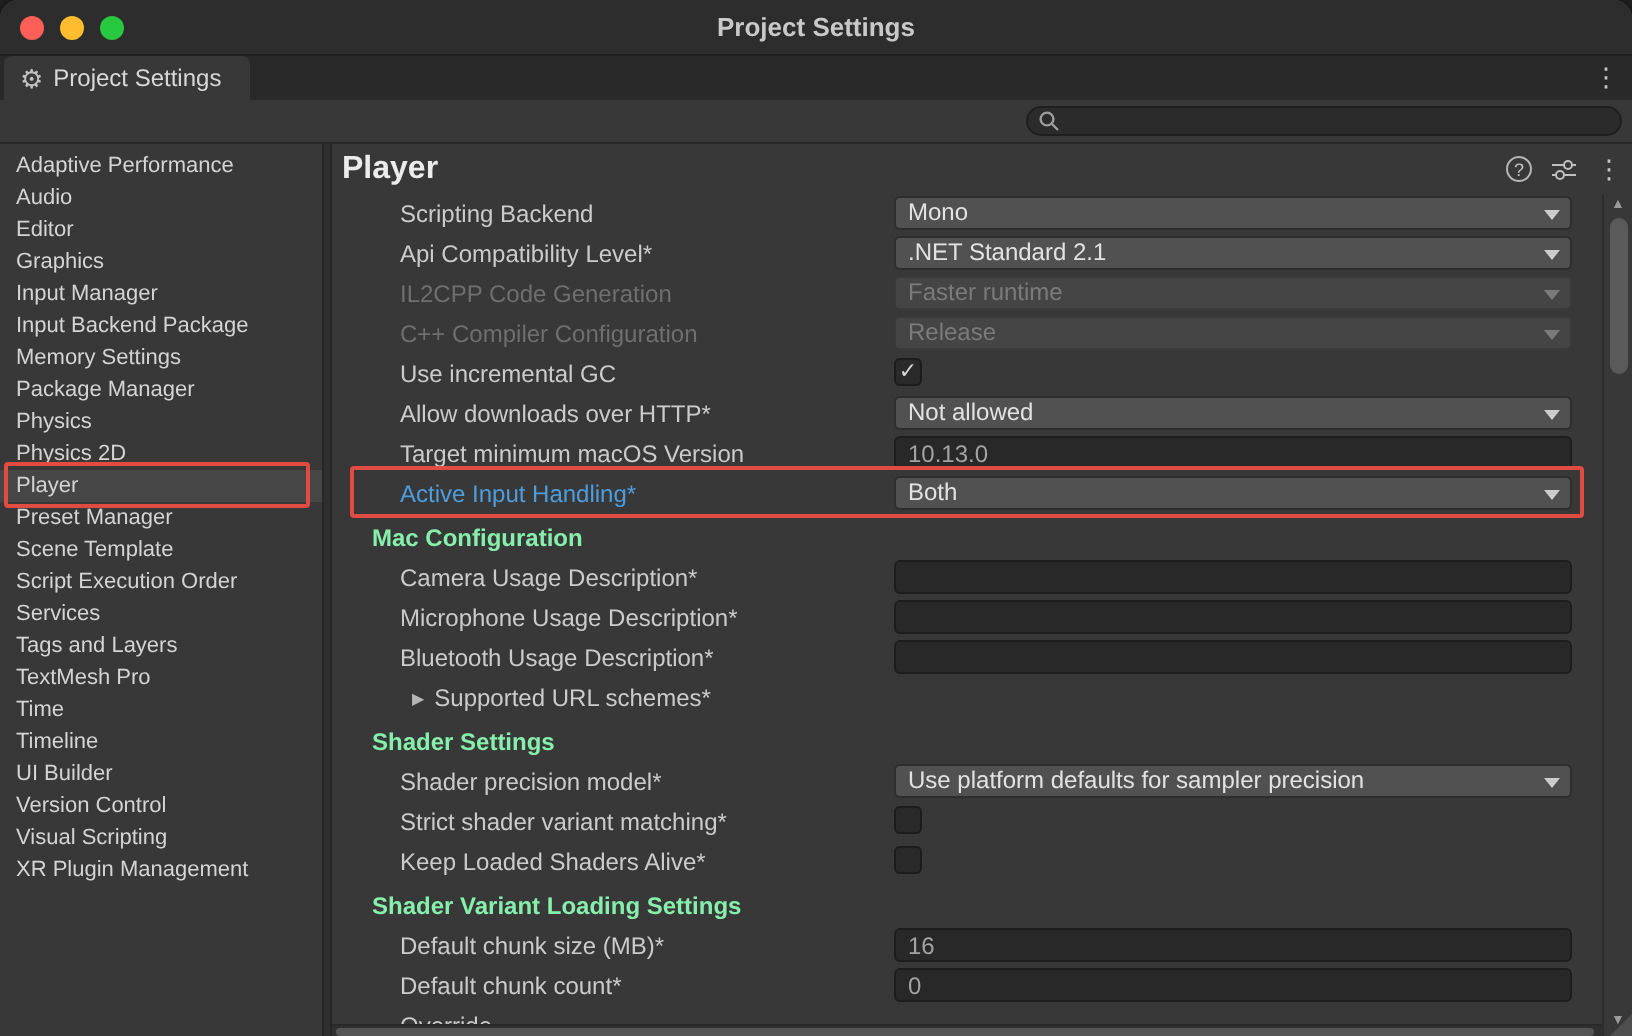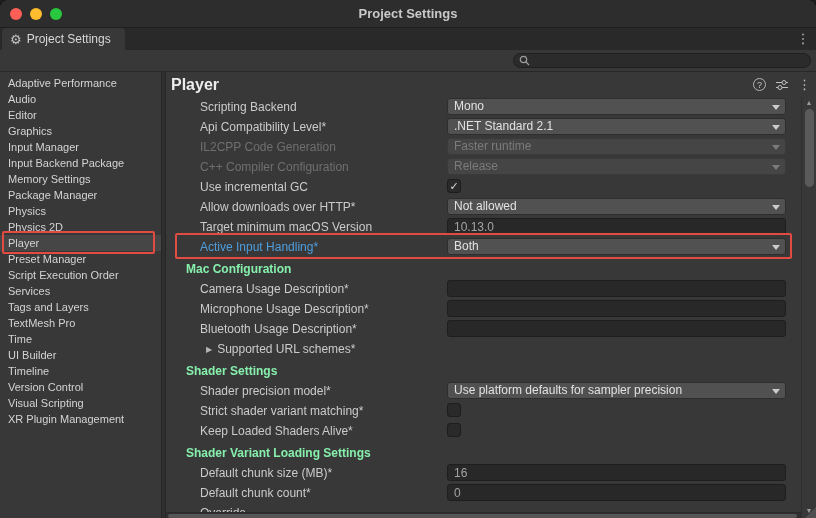--- a/index.html
+++ b/index.html
@@ -147,27 +147,28 @@
         <div class="side-item">Editor</div>
         <div class="side-item">Graphics</div>
         <div class="side-item">Input Manager</div>
         <div class="side-item">Input Backend Package</div>
         <div class="side-item">Memory Settings</div>
         <div class="side-item">Package Manager</div>
         <div class="side-item">Physics</div>
         <div class="side-item">Physics 2D</div>
         <div class="side-item selected">Player</div>
         <div class="side-item">Preset Manager</div>
+        <div class="side-item">Scene Template</div>
         <div class="side-item">Script Execution Order</div>
         <div class="side-item">Services</div>
         <div class="side-item">Tags and Layers</div>
         <div class="side-item">TextMesh Pro</div>
         <div class="side-item">Time</div>
+        <div class="side-item">Timeline</div>
         <div class="side-item">UI Builder</div>
-        <div class="side-item">Timeline</div>
         <div class="side-item">Version Control</div>
         <div class="side-item">Visual Scripting</div>
         <div class="side-item">XR Plugin Management</div>
       </div>
     <div class="splitter"></div>
 
     <div class="main">
       <div class="main-header">
         <span class="main-title">Player</span>
         <div class="header-icons">

